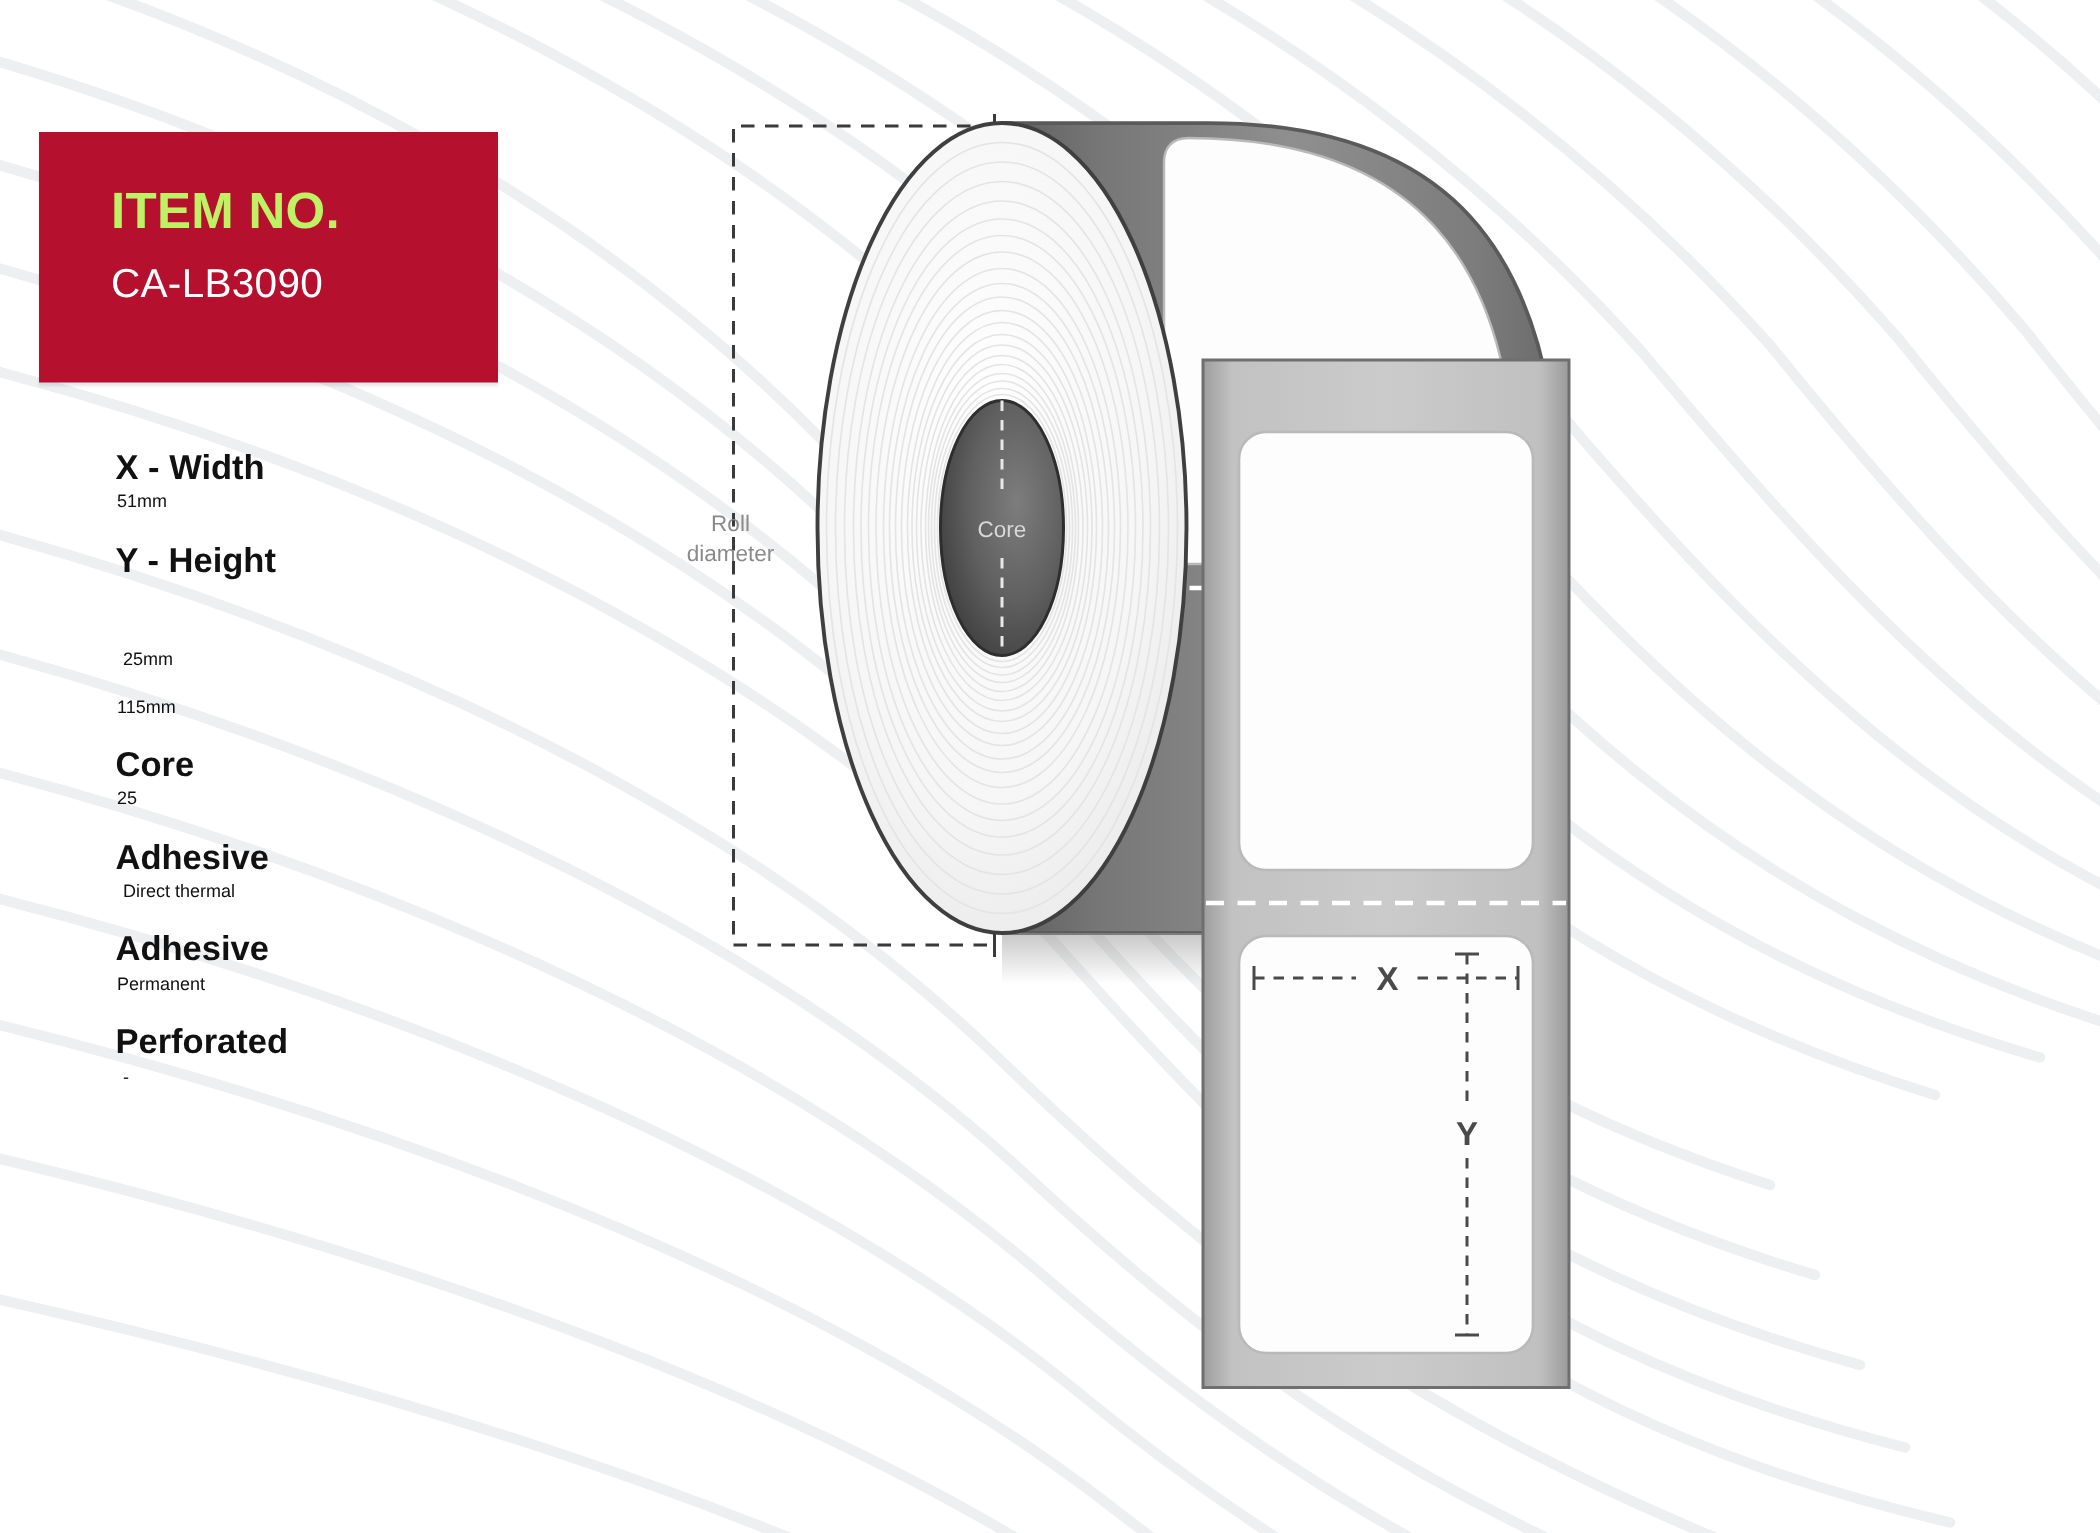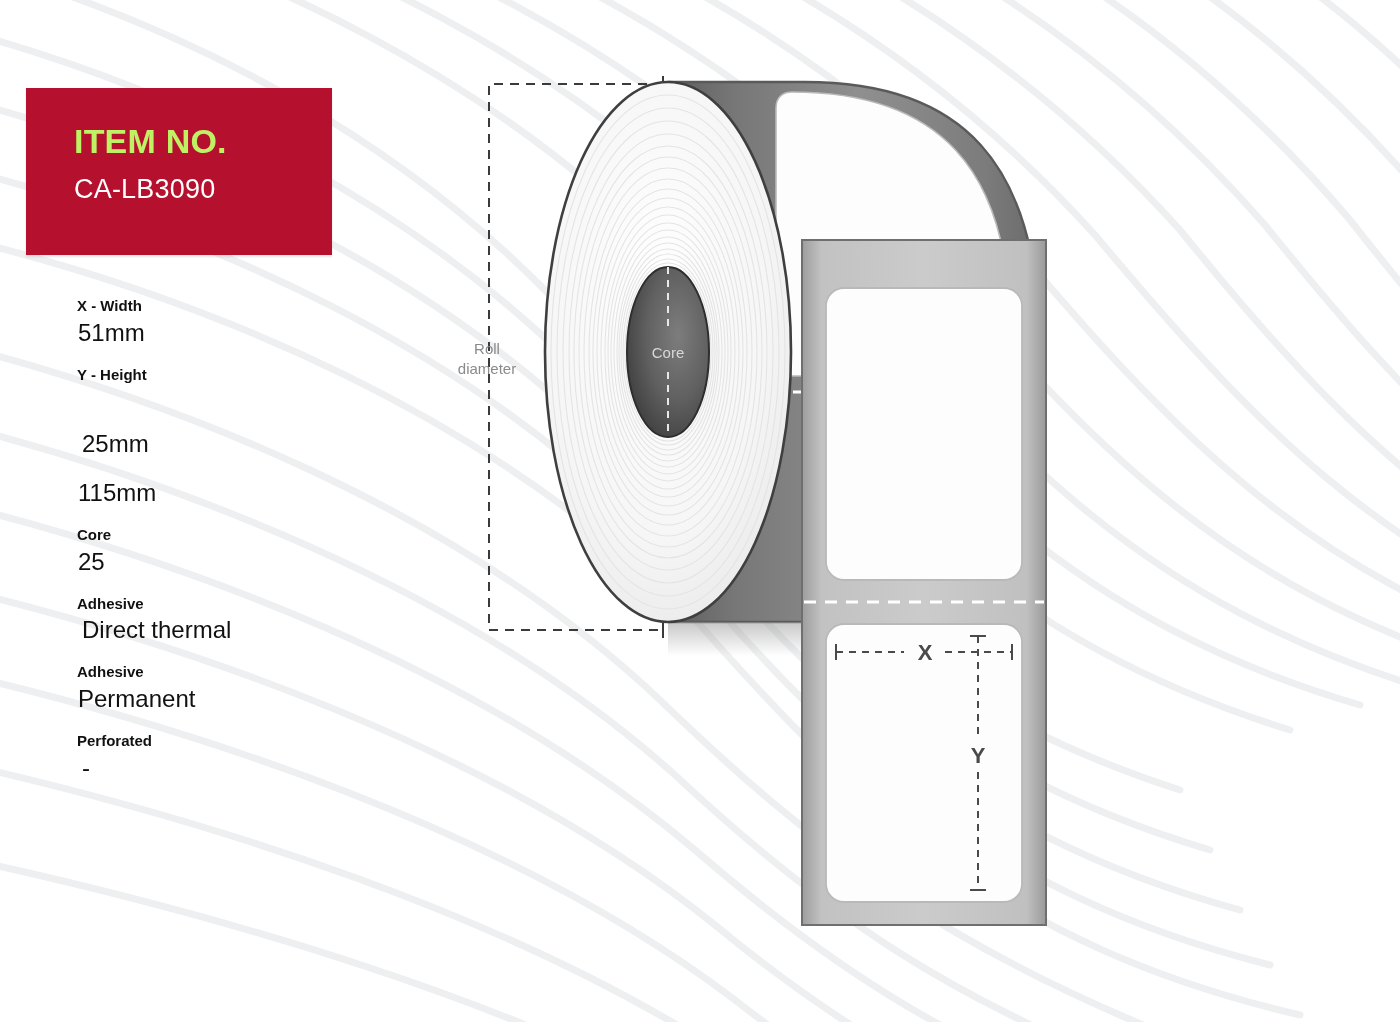--- a/index.html
+++ b/index.html
@@ -61,28 +61,28 @@
     position: absolute;
     left: 77px;
     top: 296px;
     width: 330px;
     z-index: 5;
   }
   .spec-row {
     margin-bottom: 14px;
   }
   .spec-label {
-    font-size: 15px;
+    font-size: 23px;
     font-weight: bold;
     color: #111111;
     line-height: 1.32;
     white-space: nowrap;
   }
   .spec-value {
-    font-size: 24px;
+    font-size: 12px;
     font-weight: normal;
     color: #111111;
     line-height: 1.45;
     white-space: nowrap;
     padding-left: 1px;
   }
   
   #roll-illustration {
     position: absolute;
     left: 440px;

